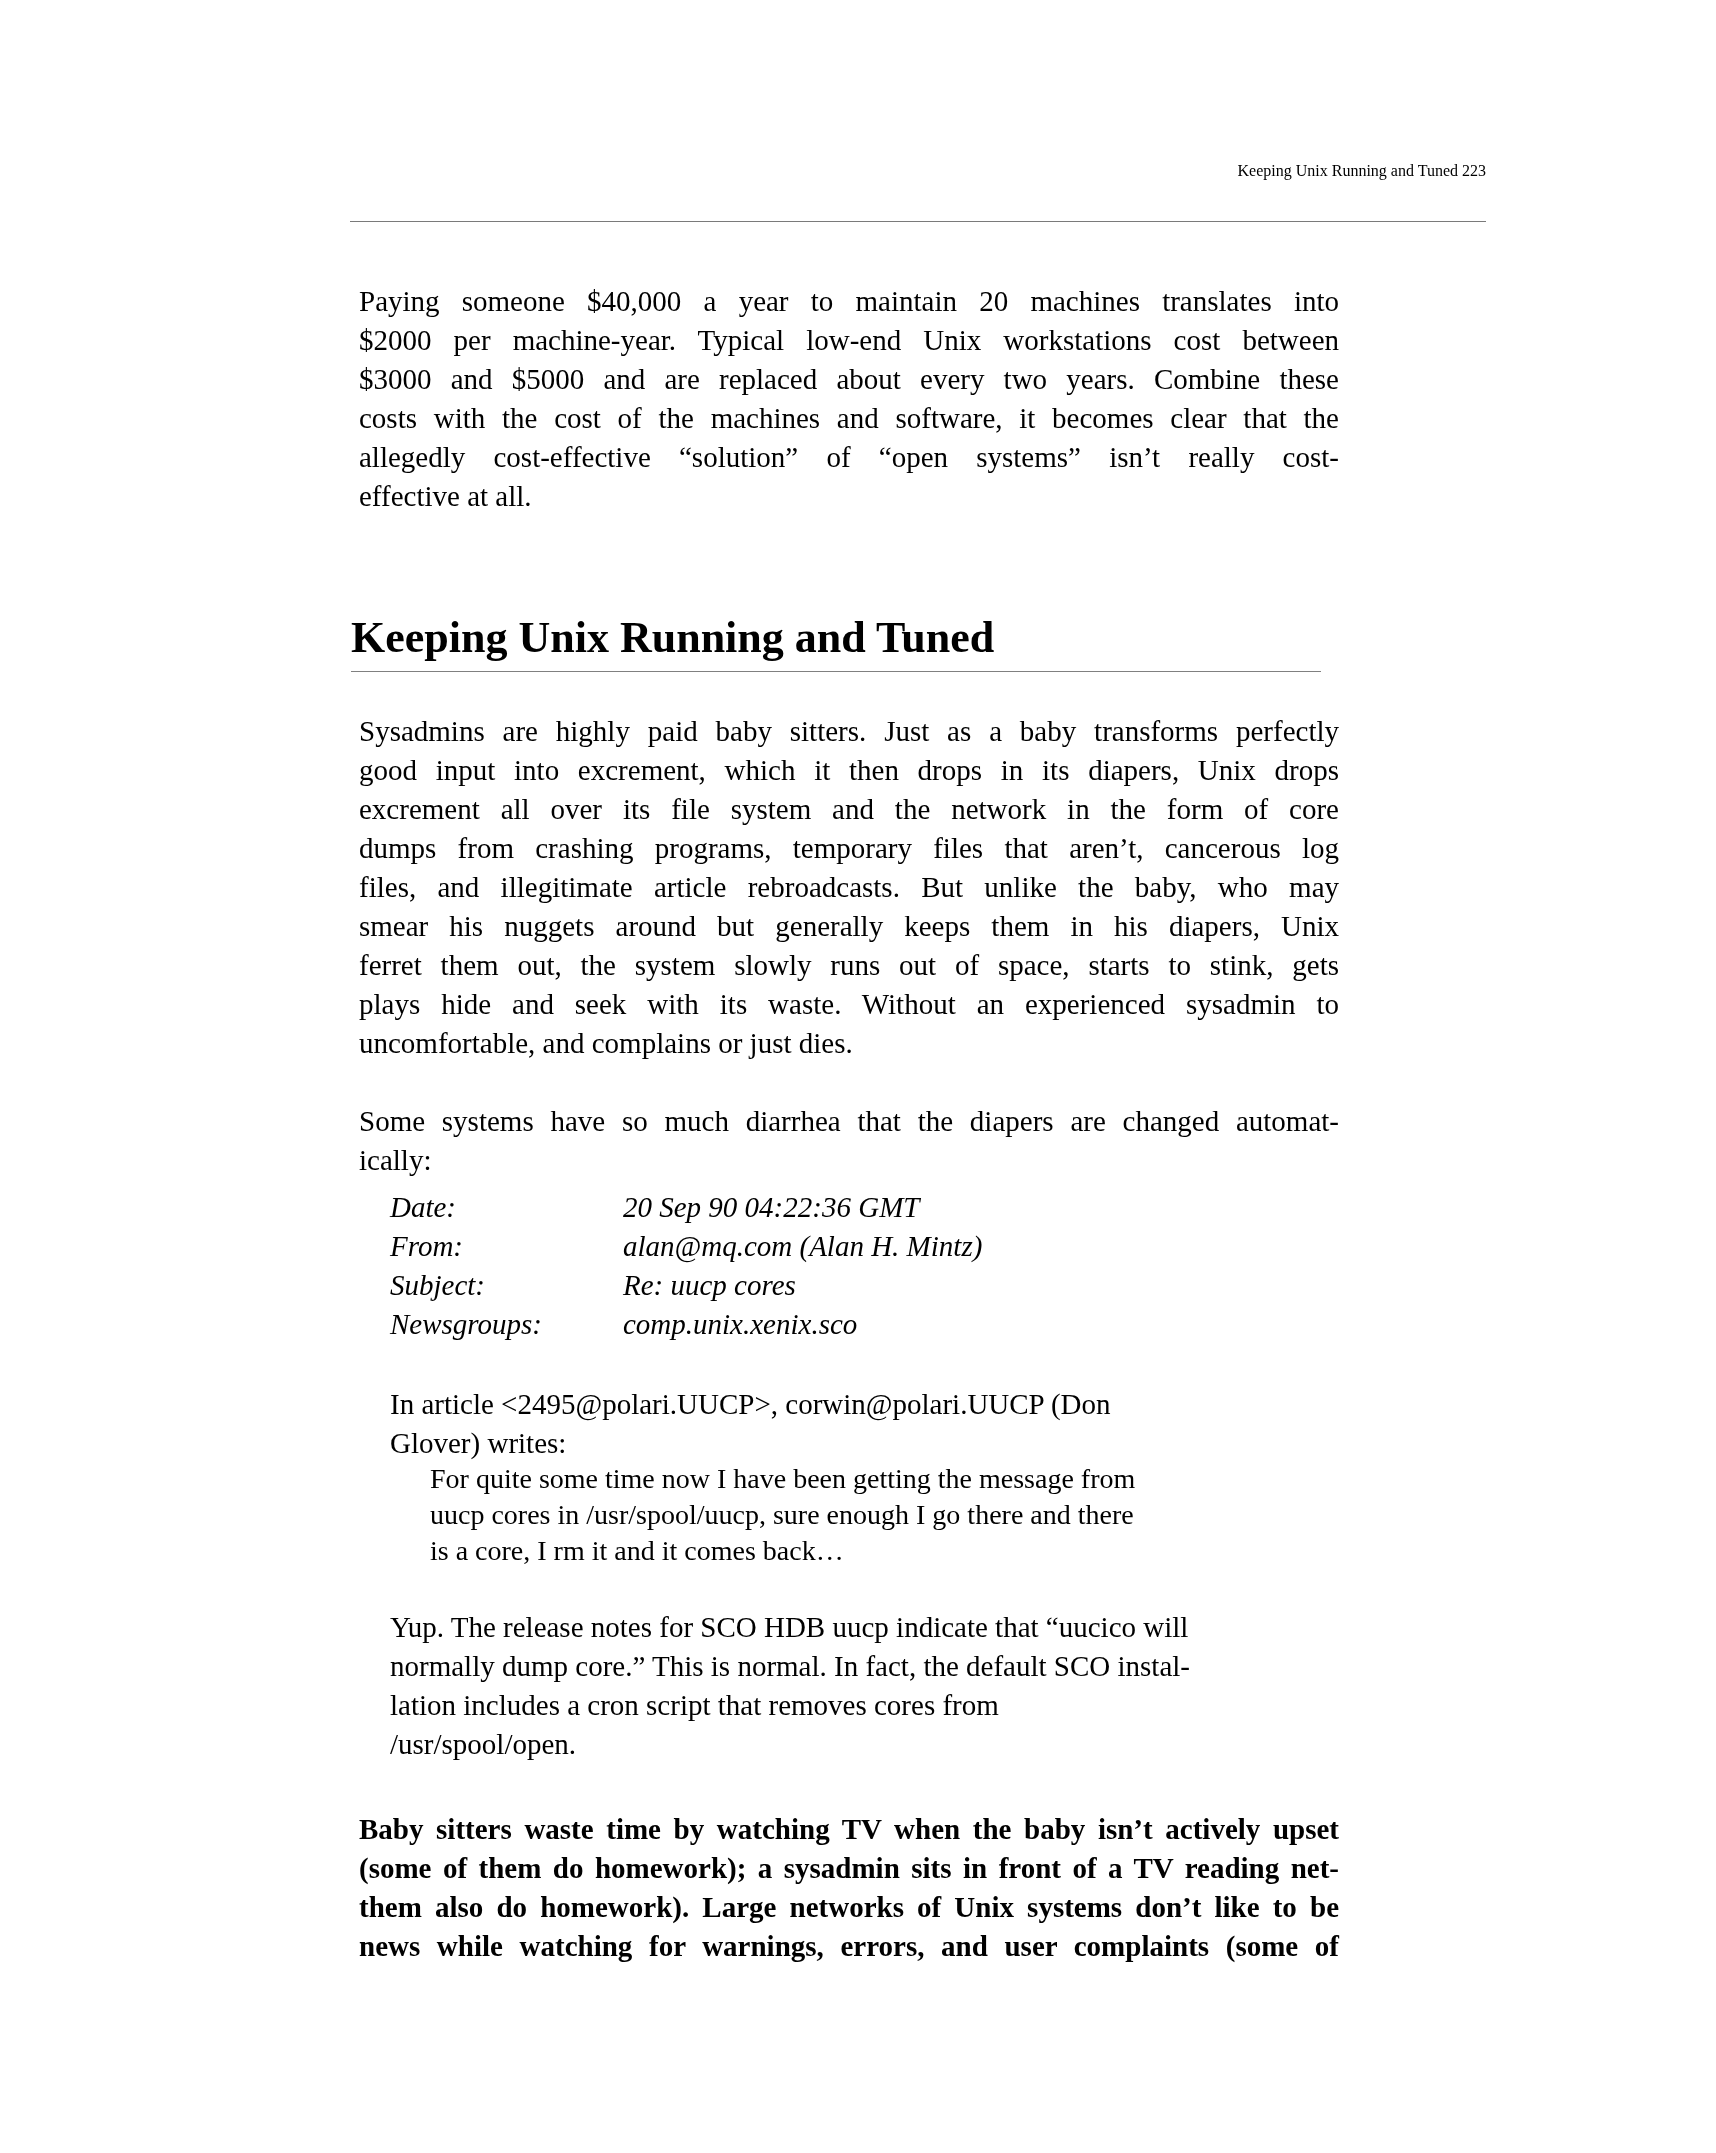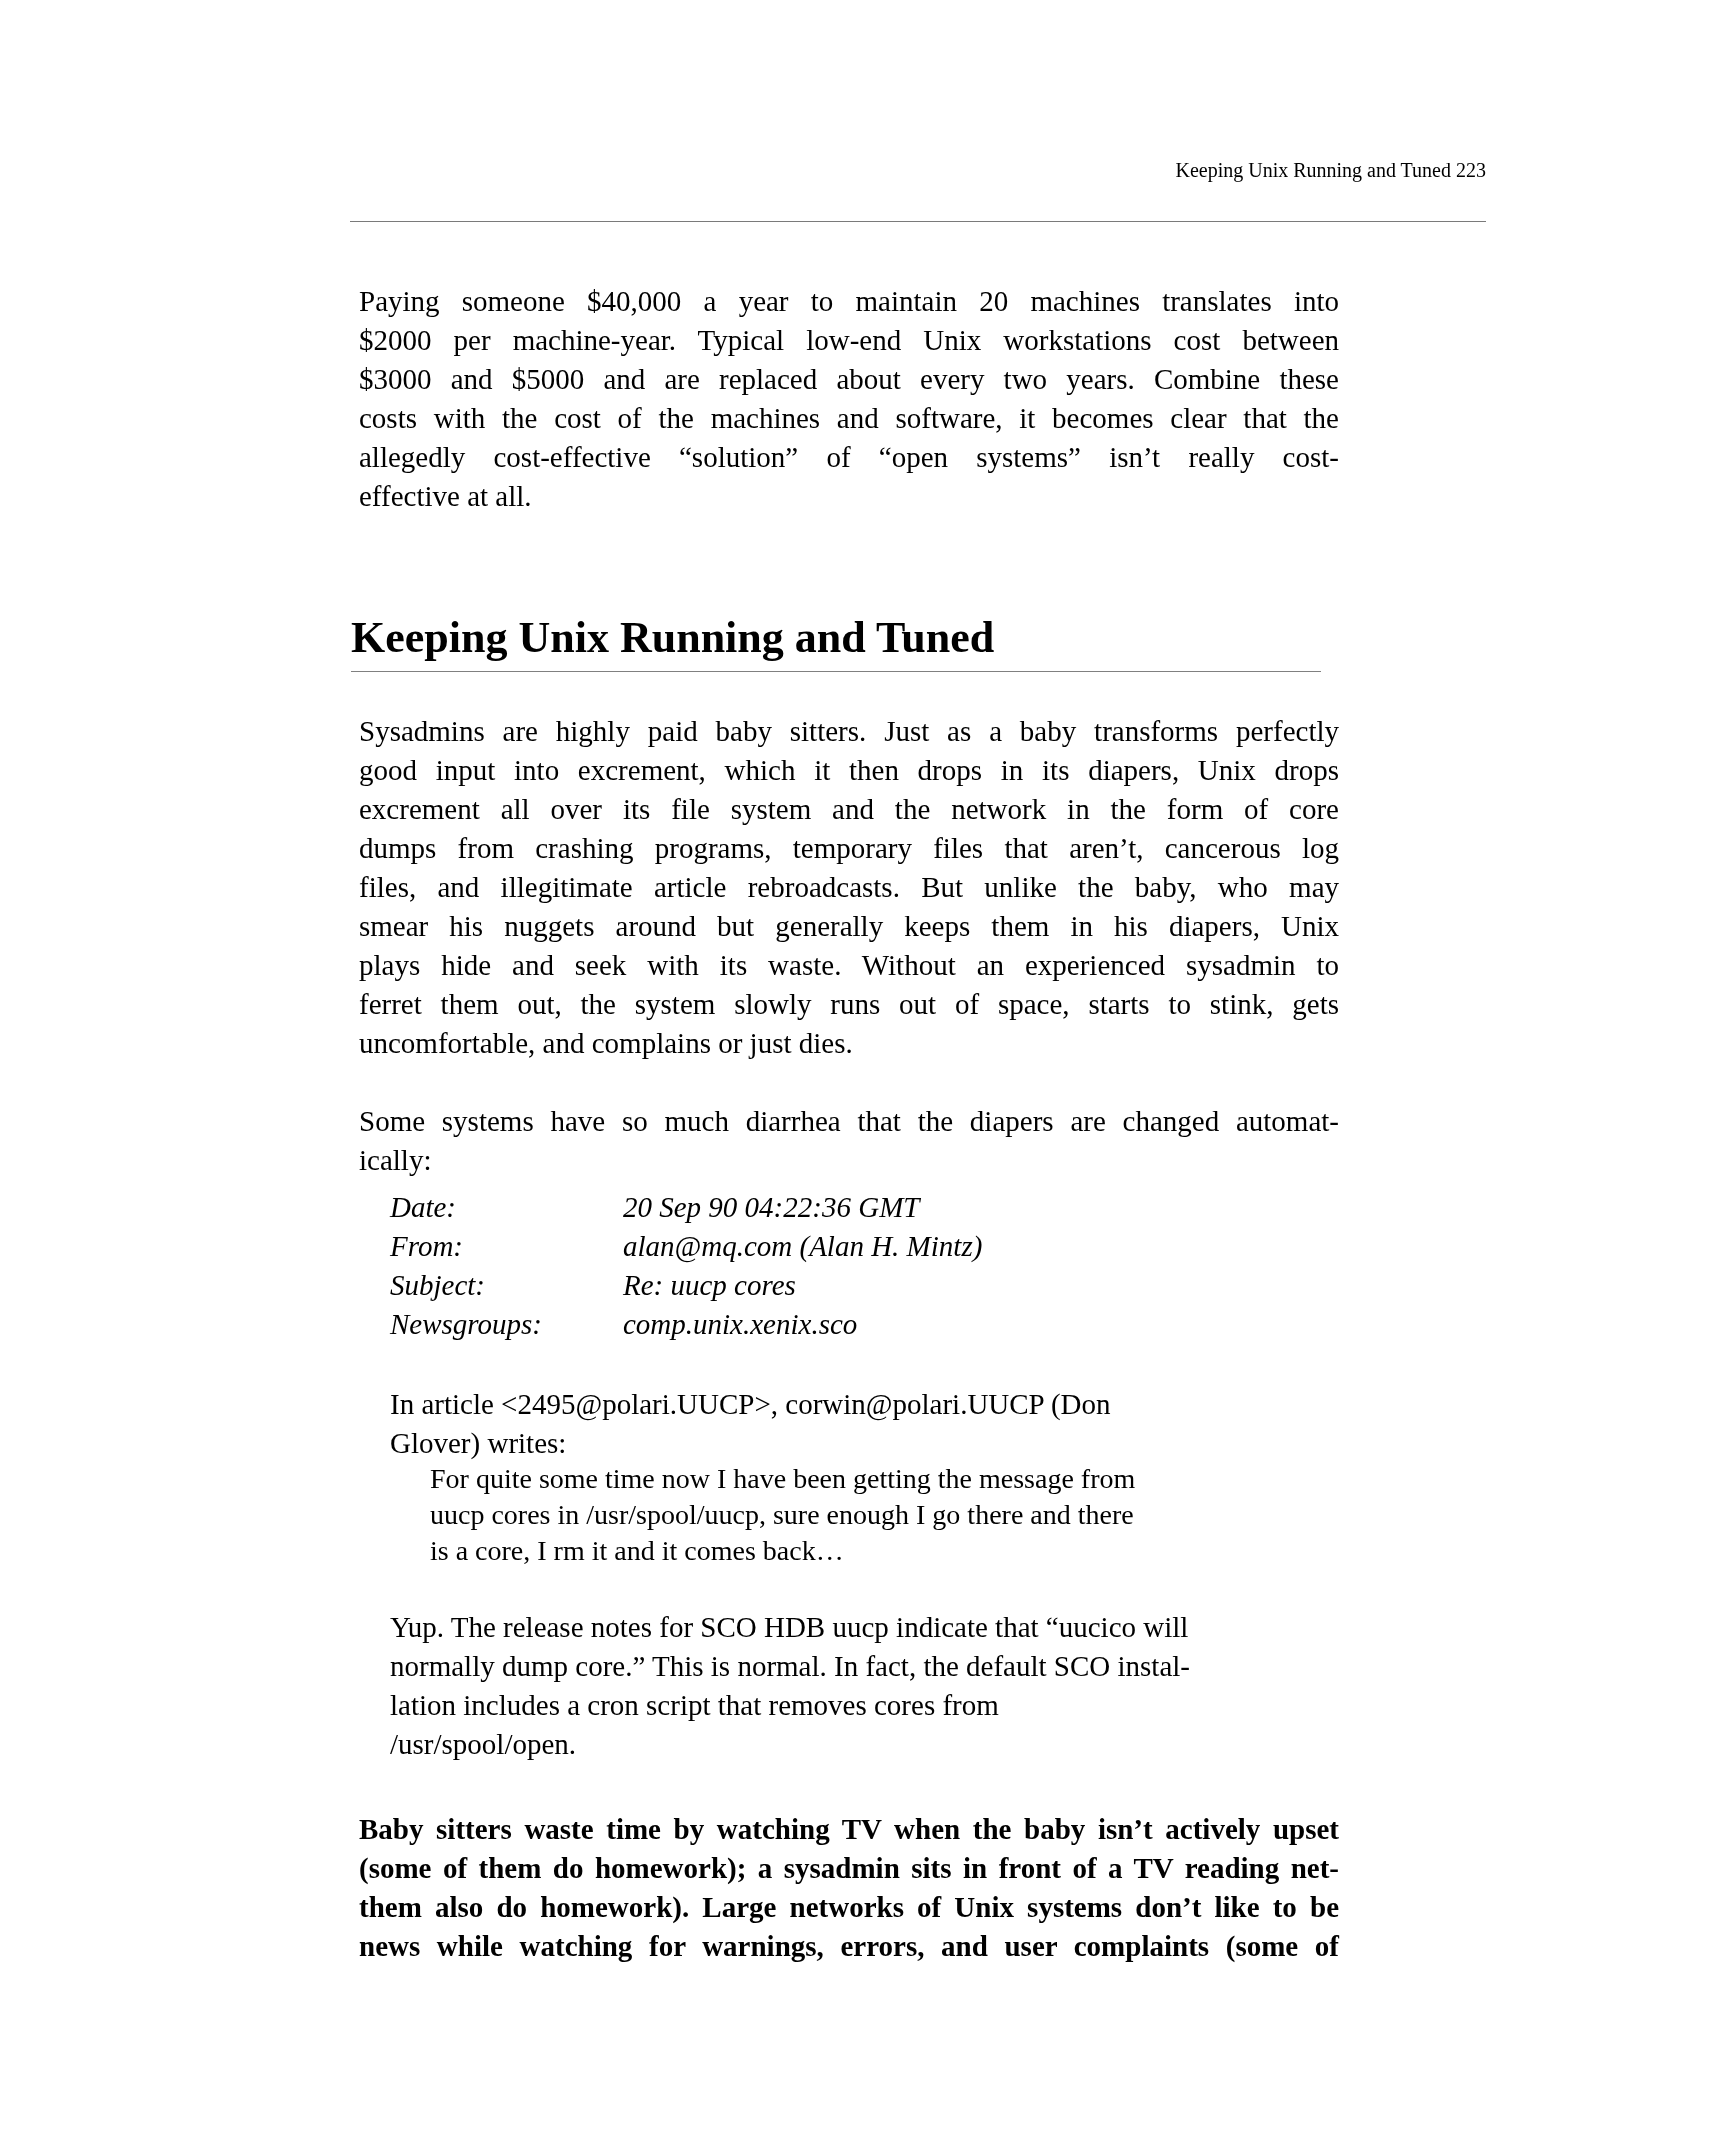--- a/index.html
+++ b/index.html
@@ -15,21 +15,21 @@
       font-family: "Liberation Serif", "DejaVu Serif", serif;
       color: #000000;
     }
     .running-header {
       position: absolute;
       left: 350px;
       width: 1136px;
       top: 155px;
       height: 31px;
       text-align: right;
-      font-size: 20px;
+      font-size: 16px;
       line-height: 31px;
       white-space: nowrap;
     }
     .header-rule {
       position: absolute;
       left: 350px;
       width: 1136px;
       top: 221px;
       height: 0;
       border-top: 1.9px solid #7a7a7a;
@@ -130,22 +130,22 @@
 <h2 class="section-heading">Keeping Unix Running and Tuned</h2>
 <div class="section-rule"></div>
 
 <div class="para" style="top:704px;">
   <span class="ln">Sysadmins are highly paid baby sitters. Just as a baby transforms perfectly</span>
   <span class="ln">good input into excrement, which it then drops in its diapers, Unix drops</span>
   <span class="ln">excrement all over its file system and the network in the form of core</span>
   <span class="ln">dumps from crashing programs, temporary files that aren’t, cancerous log</span>
   <span class="ln">files, and illegitimate article rebroadcasts. But unlike the baby, who may</span>
   <span class="ln">smear his nuggets around but generally keeps them in his diapers, Unix</span>
+  <span class="ln">ferret them out, the system slowly runs out of space, starts to stink, gets</span>
   <span class="ln">plays hide and seek with its waste. Without an experienced sysadmin to</span>
-  <span class="ln">ferret them out, the system slowly runs out of space, starts to stink, gets</span>
   <span class="ln last">uncomfortable, and complains or just dies.</span>
 </div>
 
 <div class="para" style="top:1094px;">
   <span class="ln">Some systems have so much diarrhea that the diapers are changed automat-</span>
   <span class="ln last">ically:</span>
 </div>
 
 <div class="mail-headers">
   <div class="mail-row">

